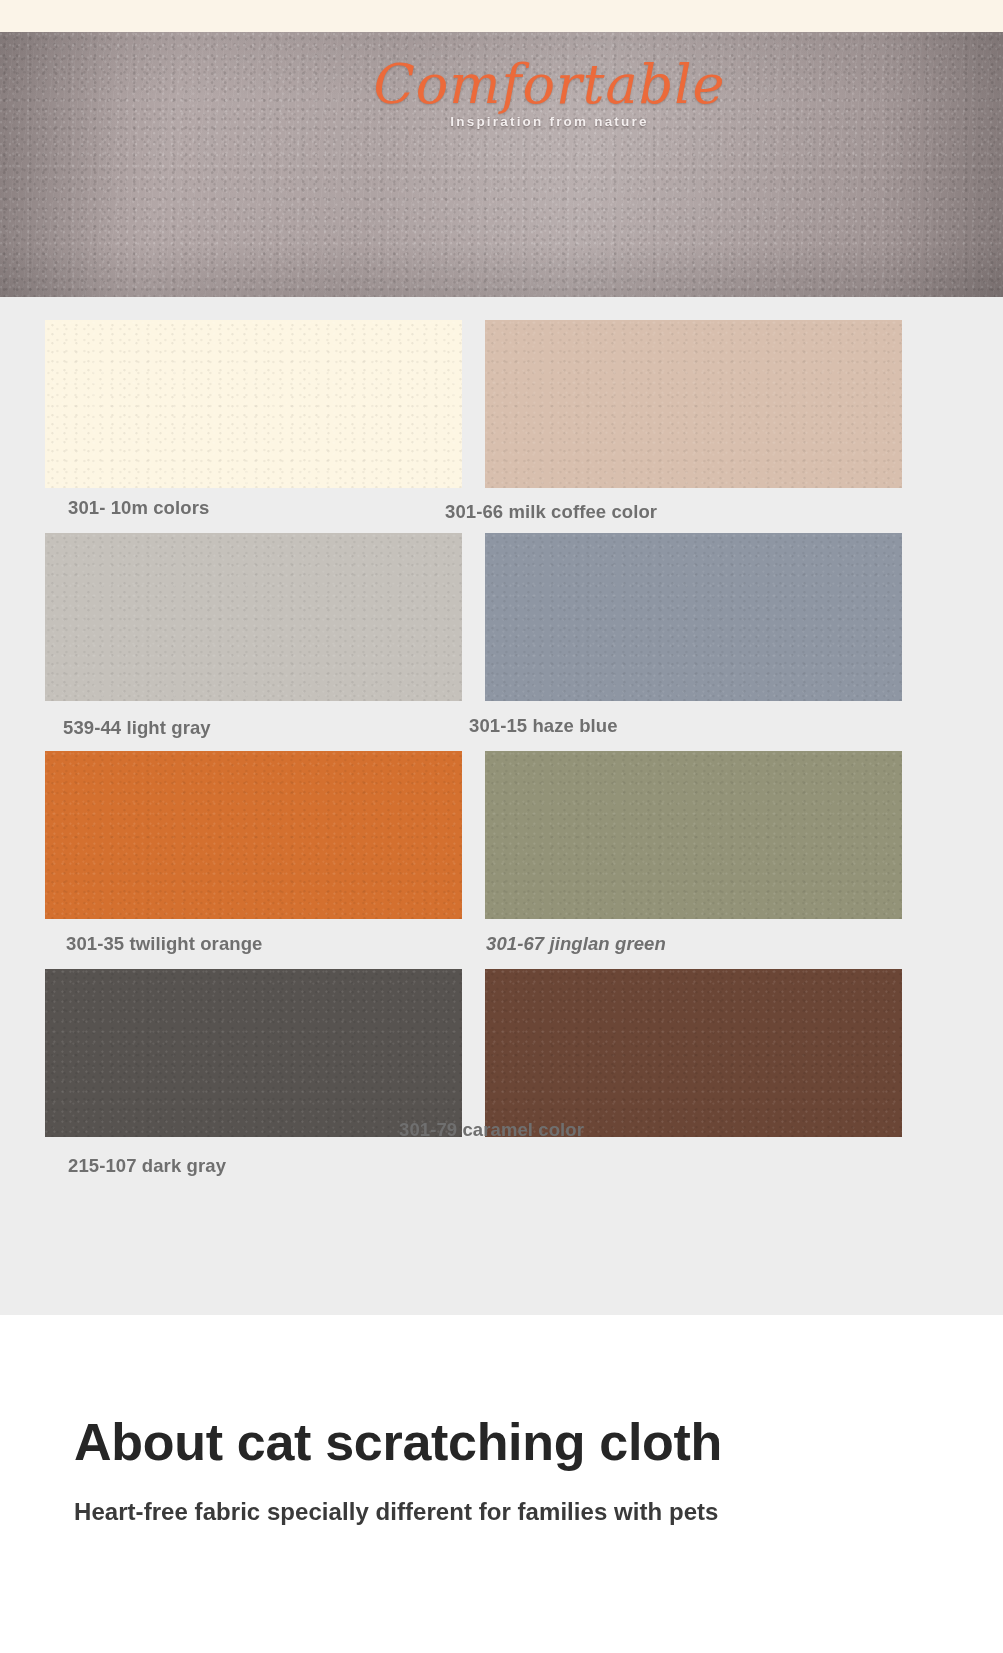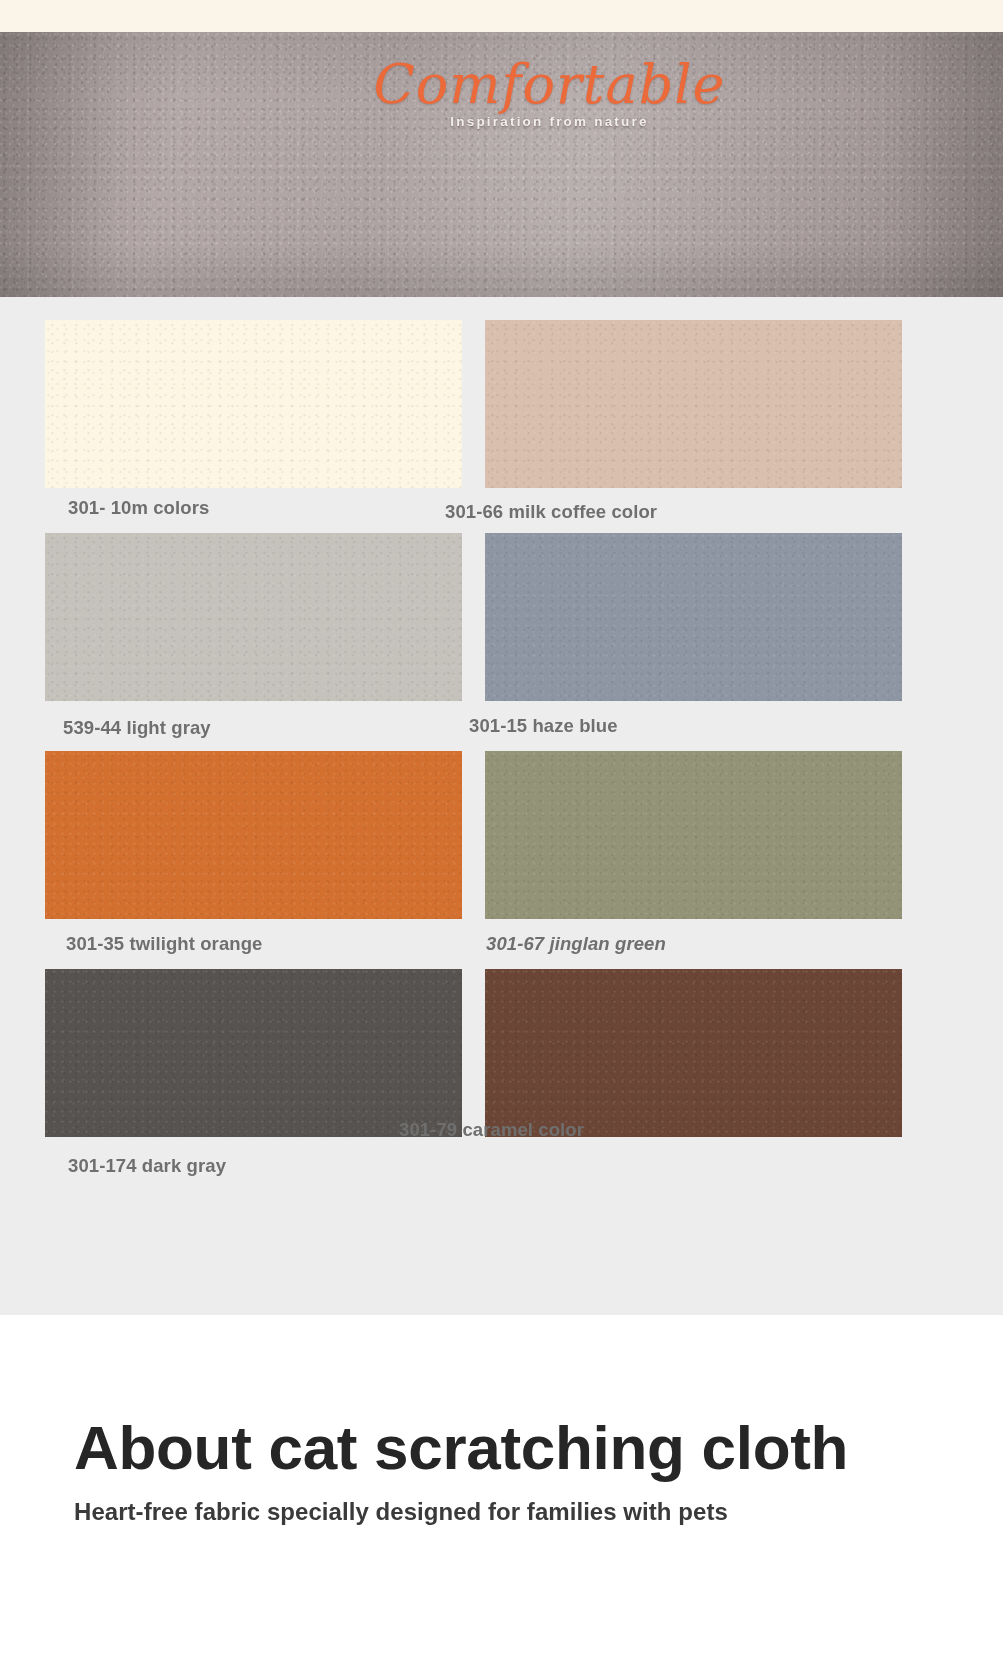--- a/index.html
+++ b/index.html
@@ -173,21 +173,21 @@
   
   .bottom-section {
     position: absolute;
     left: 0; top: 1315px;
     width: 1003px; height: 338px;
     background: #ffffff;
   }
   .about-title {
     position: absolute;
     left: 74px; top: 100px;
-    font-size: 62px;
+    font-size: 52px;
     font-weight: bold;
     color: #262626;
     letter-spacing: -0.3px;
     line-height: 1.05;
   }
   .about-subtitle {
     position: absolute;
     left: 74px; top: 183px;
     font-size: 24px;
     font-weight: bold;
@@ -236,28 +236,28 @@
           <div class="swatch-chip" style="background: rgb(212, 112, 47);"></div>
         </div>
         <div class="swatch-label" style="left: 66px; top: 636px;">301-35 twilight orange</div>
         <div class="swatch-cell" style="left: 485px; top: 454px; width: 417px; height: 168px;">
           <div class="swatch-chip" style="background: rgb(147, 147, 120);"></div>
         </div>
         <div class="swatch-label" style="left: 486px; top: 636px; font-style: italic;">301-67 jinglan green</div>
         <div class="swatch-cell" style="left: 45px; top: 672px; width: 417px; height: 168px;">
           <div class="swatch-chip" style="background: rgb(87, 83, 80);"></div>
         </div>
-        <div class="swatch-label" style="left: 68px; top: 858px;">301-174 dark gray</div>
+        <div class="swatch-label" style="left: 68px; top: 858px;">215-107 dark gray</div>
         <div class="swatch-cell" style="left: 485px; top: 672px; width: 417px; height: 168px;">
           <div class="swatch-chip" style="background: rgb(107, 70, 54);"></div>
         </div>
         <div class="swatch-label" style="left: 399px; top: 822px;">301-79 caramel color</div>
       </div>
 
     <div class="disclaimer">Due to different shooting equipment and different monitors, different batches of products and ambient light, there will be a slight color difference between the picture and the actual object, which is normal!</div>
   </div>
 
   <div class="bottom-section">
     <div class="about-title">About cat scratching cloth</div>
-    <div class="about-subtitle">Heart-free fabric specially designed for families with pets</div>
+    <div class="about-subtitle">Heart-free fabric specially different for families with pets</div>
   </div>
 
 </div>
 
 </body></html>

